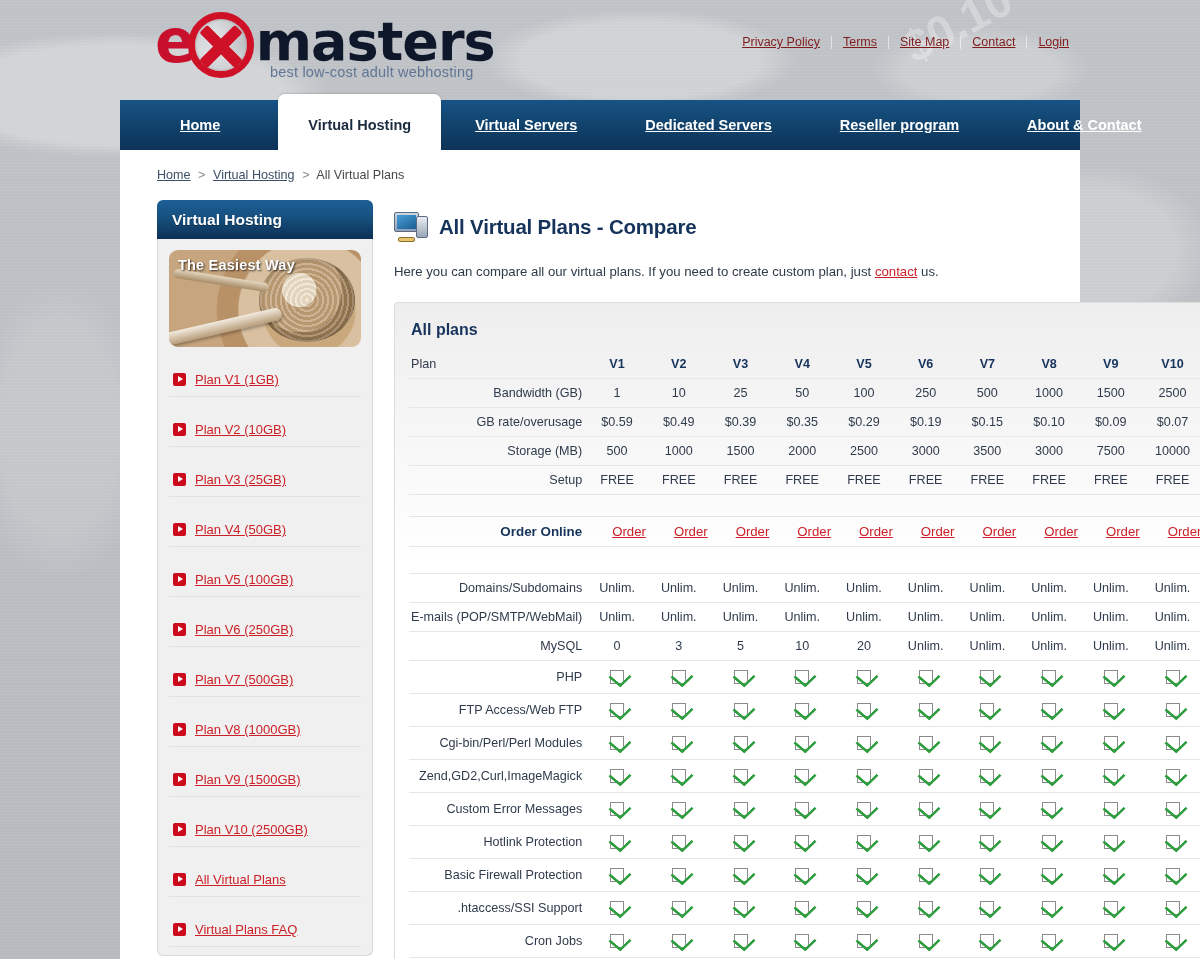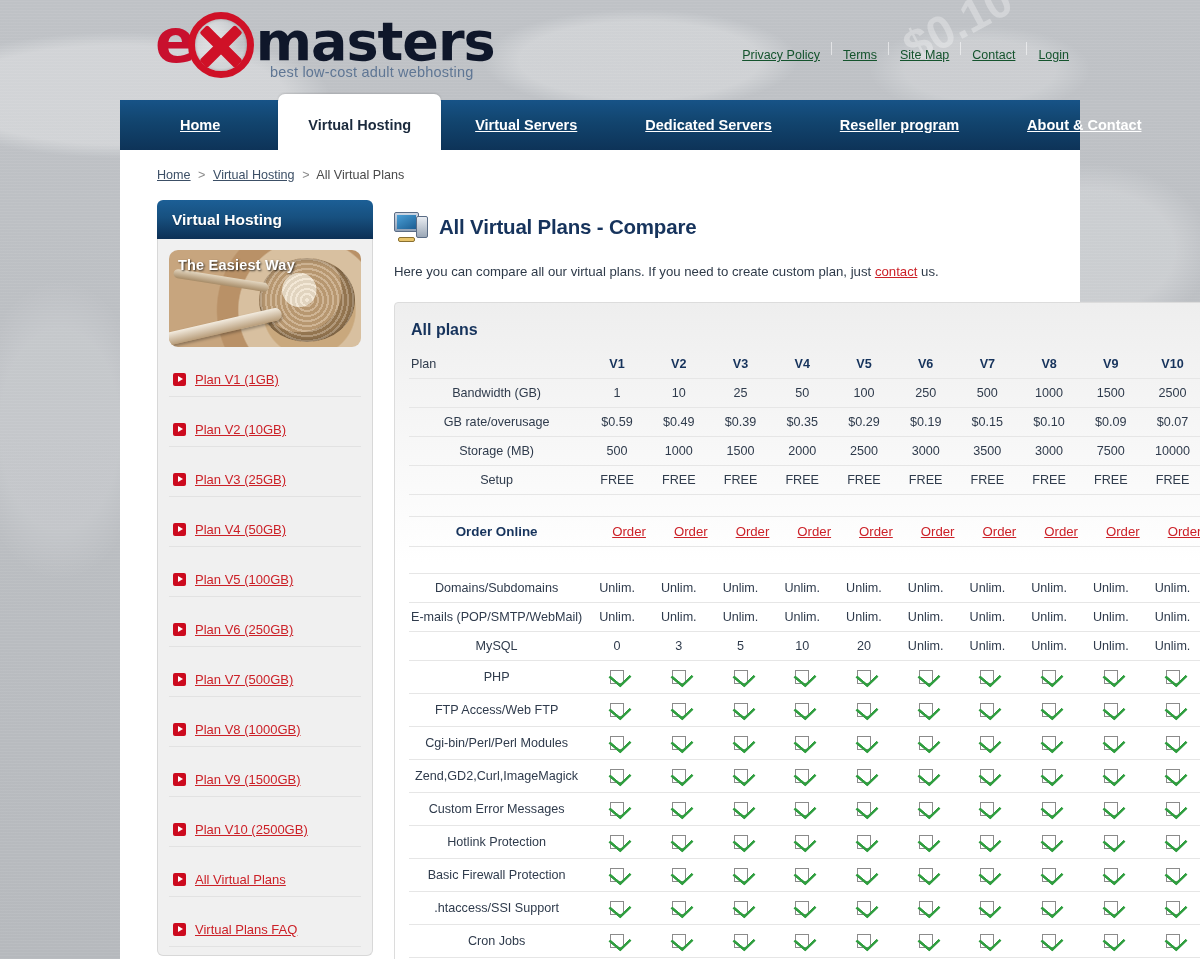--- a/index.html
+++ b/index.html
@@ -57,21 +57,21 @@
   }
   .logo-tag{
     position:absolute; left:115px; top:52px; font-size:14.5px; color:#5f7694;
     letter-spacing:.2px; white-space:nowrap; font-family:"Liberation Sans",sans-serif;
   }
   #toplinks{
     position:absolute; right:120px; top:35px; display:flex; gap:0; align-items:center;
     font-size:12.5px;
   }
   #toplinks a{
-    color:#14532d; text-decoration:underline; padding:0 11px; white-space:nowrap;margin-top:13px;
+    color:#7f1d1d; text-decoration:underline; padding:0 11px; white-space:nowrap;
   }
   #toplinks .sep{ width:1px; height:13px; background:rgba(255,255,255,.55); }
 
   
   #nav{
     position:relative; margin:0 120px; height:50px;
     background:linear-gradient(#175387 0%, #12456f 42%, #0d3358 100%);
     display:flex; align-items:stretch;
   }
   .nav-item{
@@ -181,21 +181,21 @@
   #panel{
     margin-top:23px; border:1px solid #dcdcdc; border-radius:4px;
     background:linear-gradient(#eeeeee 0px, #f6f6f6 120px, #ffffff 260px, #ffffff 100%);
     padding:16px 14px 10px 14px;
   }
   #panel-title{ font-size:16px; font-weight:bold; color:#16335c; padding:2px 0 11px 2px; }
   table.cmp{ width:100%; border-collapse:collapse; font-size:12.6px; color:#2f3b4c; }
   table.cmp td, table.cmp th{ padding:0; }
   table.cmp tr{ border-bottom:1px solid #e6e6e6; }
   table.cmp .lbl{
-    text-align:center; padding:7px 4px 7px 2px; white-space:nowrap; font-weight:normal;
+    text-align:right; padding:7px 4px 7px 2px; white-space:nowrap; font-weight:normal;
     color:#2f3b4c; width:214px;
   }
   table.cmp .val{ text-align:center; padding:7px 2px; white-space:nowrap; }
   table.cmp thead th{ font-weight:bold; color:#16335c; padding:7px 2px; }
   table.cmp thead th.lbl{ text-align:left; }
   tr.spacer{ height:22px; }
   tr.spacer td{ height:22px; }
   tr.order td{ padding-top:13px; padding-bottom:13px; }
   tr.order .lbl{ font-weight:bold; color:#16335c; font-size:13.4px; }
   tr.order a{ color:#cc2128; text-decoration:underline; font-size:13.2px; font-weight:normal;margin-left:24px; }

